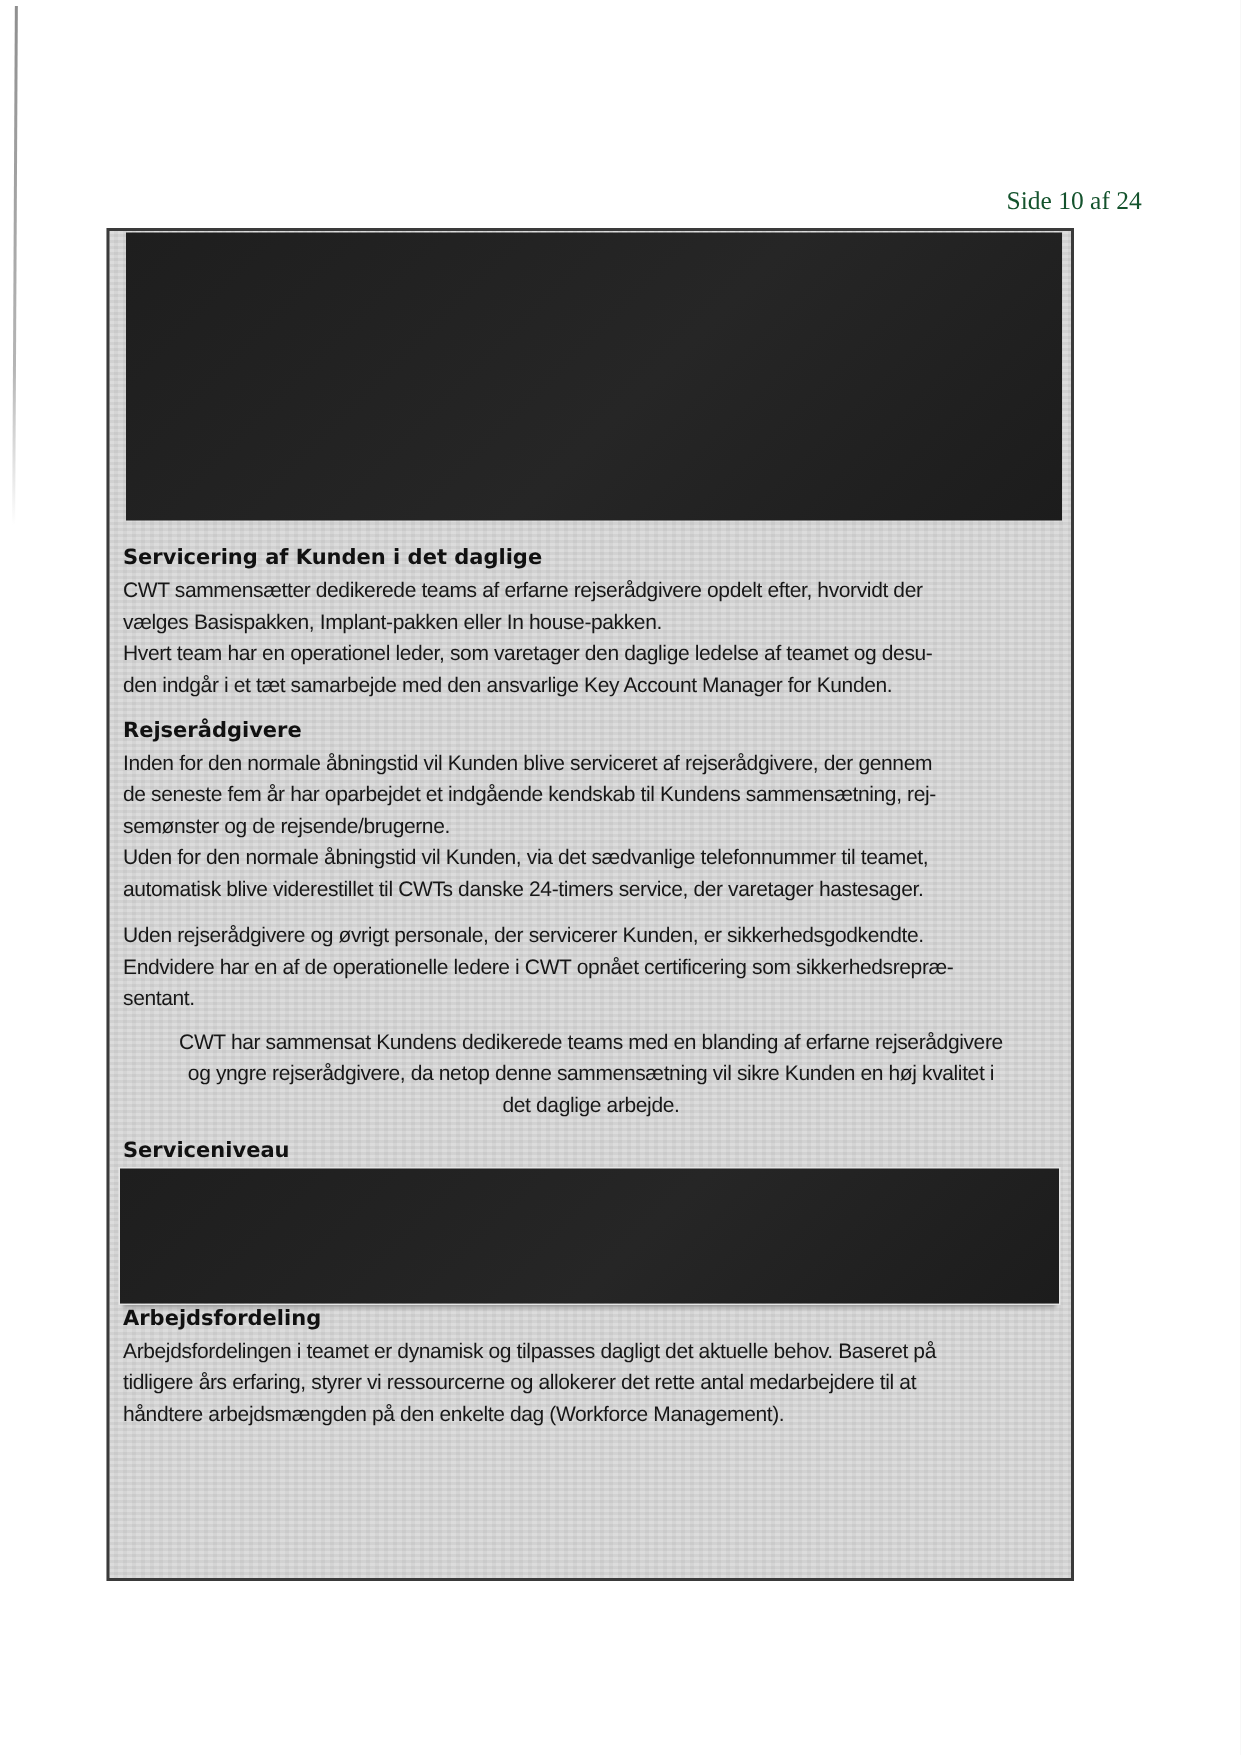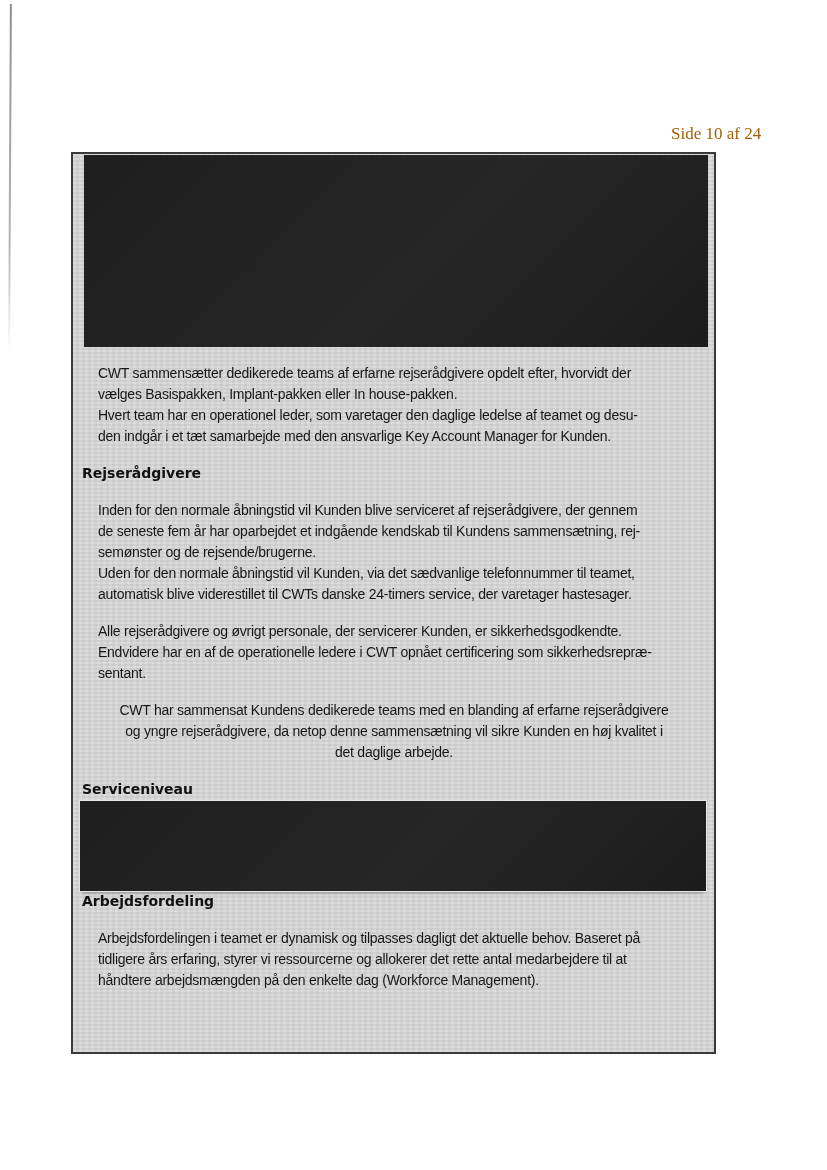--- a/index.html
+++ b/index.html
@@ -19,21 +19,21 @@
     left: 9px; top: 4px;
     width: 2px; height: 346px;
     background: linear-gradient(to bottom, #8f8f8f, #b5b5b5 70%, rgba(200,200,200,0));
     transform: rotate(0.3deg);
   }
   .page-number {
     position: absolute;
     top: 124px; left: 671px;
     font-family: "Liberation Serif", serif;
     font-size: 17px;
-    color: #a16207;
+    color: #14532d;
     white-space: nowrap;
   }
   .panel {
     position: absolute;
     left: 71px; top: 152px;
     width: 645px; height: 902px;
     box-sizing: border-box;
     border: 2px solid #3a3a3a;
     background-color: #d9d9d9;
     background-image:
@@ -57,21 +57,21 @@
   .h {
     margin: 0;
     font-family: "DejaVu Sans", sans-serif;
     font-size: 14px;
     font-weight: bold;
     line-height: 21px;
     color: #111111;
     white-space: pre;
   }
   .para {
-    margin: 16px;
+    margin: 0;
     font-size: 14px;
     letter-spacing: -0.25px;
     line-height: 21px;
     color: #171717;
     white-space: pre;
   }
   .mt8  { margin-top: 8px; text-align: center; }
   .mt10 { margin-top: 10px; }
   .mt15 { margin-top: 15px; }
   .mt19 { }
@@ -82,32 +82,33 @@
 <div class="page">
 
   <div class="scan-line"></div>
 
   <div class="page-number">Side 10 af 24</div>
 
   <div class="panel">
 
     <div class="redaction r1"></div>
 
+    <h2 class="h mt15">Servicering af Kunden i det daglige</h2>
     <div class="para">CWT sammensætter dedikerede teams af erfarne rejserådgivere opdelt efter, hvorvidt der
 vælges Basispakken, Implant-pakken eller In house-pakken.
 Hvert team har en operationel leder, som varetager den daglige ledelse af teamet og desu-
 den indgår i et tæt samarbejde med den ansvarlige Key Account Manager for Kunden.</div>
 
     <h2 class="h mt10">Rejserådgivere</h2>
     <div class="para">Inden for den normale åbningstid vil Kunden blive serviceret af rejserådgivere, der gennem
 de seneste fem år har oparbejdet et indgående kendskab til Kundens sammensætning, rej-
 semønster og de rejsende/brugerne.
 Uden for den normale åbningstid vil Kunden, via det sædvanlige telefonnummer til teamet,
 automatisk blive viderestillet til CWTs danske 24-timers service, der varetager hastesager.</div>
-    <div class="para mt10">Alle rejserådgivere og øvrigt personale, der servicerer Kunden, er sikkerhedsgodkendte.
+    <div class="para mt10">Uden rejserådgivere og øvrigt personale, der servicerer Kunden, er sikkerhedsgodkendte.
 Endvidere har en af de operationelle ledere i CWT opnået certificering som sikkerhedsrepræ-
 sentant.</div>
     <div class="para mt8">CWT har sammensat Kundens dedikerede teams med en blanding af erfarne rejserådgivere
 og yngre rejserådgivere, da netop denne sammensætning vil sikre Kunden en høj kvalitet i
 det daglige arbejde.</div>
 
     <h2 class="h mt10">Serviceniveau</h2>
     <div class="redaction r2"></div>
 
     <h2 class="h mt19">Arbejdsfordeling</h2>

